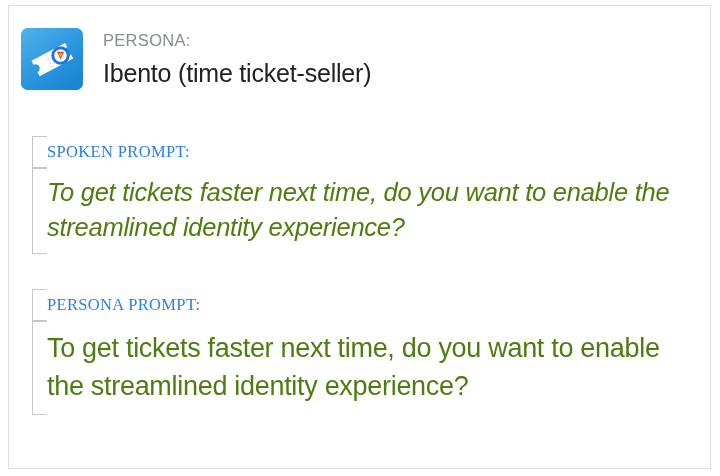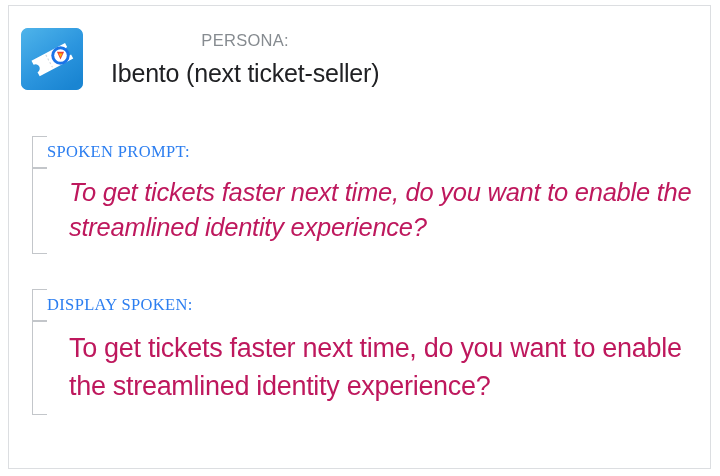--- a/index.html
+++ b/index.html
@@ -40,23 +40,22 @@
     height: 62px;
     border-radius: 7px;
     background: linear-gradient(160deg, #49b0e8 0%, #2a93dd 55%, #1c87d4 100%);
     position: relative;
     overflow: hidden;
     flex: 0 0 auto;
   }
   .persona-icon svg { display: block; }
 
   .persona-text {
-    margin-left: 28px;
+    margin-left: 20px;
     padding-top: 1px;
-    text-align: center;
   }
   .persona-label {
     font-size: 16.5px;
     letter-spacing: 0.3px;
     color: #868b90;
     line-height: 22px;
     font-weight: 400;
   }
   .persona-value {
     font-size: 25px;
@@ -111,23 +110,22 @@
   .prompt-label {
     font-size: 16.5px;
     letter-spacing: 0.35px;
     color: #2c7ef0;
     line-height: 31px;
     padding-left: 4px;
     white-space: nowrap;
   }
 
   .prompt-text {
-    color: #be185d;
+    color: #4d7c0f;
     padding-left: 4px;
-    margin-left: 22px;
   }
   .spoken-text {
     font-style: italic;
     font-size: 25.5px;
     line-height: 35px;
     padding-top: 7px;
     padding-bottom: 9px;
     letter-spacing: -0.25px;
   }
   .display-text {
@@ -162,42 +160,42 @@
         </g>
         <circle cx="39.5" cy="27.5" r="9.2" fill="#1a73e8"></circle>
         <circle cx="39.5" cy="27.5" r="6.3" fill="#ffffff"></circle>
         <path d="M35.9 23.8 h7.2 l-3.6 7.6 z" fill="#ea4335"></path>
         <path d="M37.6 25.6 h3.8 l-1.9 3.6 z" fill="#fbbc04"></path>
       </svg>
     </div>
 
     <div class="persona-text">
       <div class="persona-label">PERSONA:</div>
-      <div class="persona-value">Ibento (next ticket-seller)</div>
+      <div class="persona-value">Ibento (time ticket-seller)</div>
     </div>
   </div>
 
   <div class="prompt-block block-spoken">
     <div class="bracket bracket-label">
       <span class="tick tick-top"></span>
       <span class="tick tick-bottom"></span>
       <div class="prompt-label">SPOKEN PROMPT:</div>
     </div>
     <div class="bracket bracket-body">
       <span class="tick tick-top"></span>
       <span class="tick tick-bottom"></span>
       <div class="prompt-text spoken-text">To get tickets faster next time, do you want to enable the streamlined identity experience?</div>
     </div>
   </div>
 
   <div class="prompt-block block-display">
     <div class="bracket bracket-label">
       <span class="tick tick-top"></span>
       <span class="tick tick-bottom"></span>
-      <div class="prompt-label">DISPLAY SPOKEN:</div>
+      <div class="prompt-label">PERSONA PROMPT:</div>
     </div>
     <div class="bracket bracket-body">
       <span class="tick tick-top"></span>
       <span class="tick tick-bottom"></span>
       <div class="prompt-text display-text">To get tickets faster next time, do you want to enable the streamlined identity experience?</div>
     </div>
   </div>
 
 </div>
 

